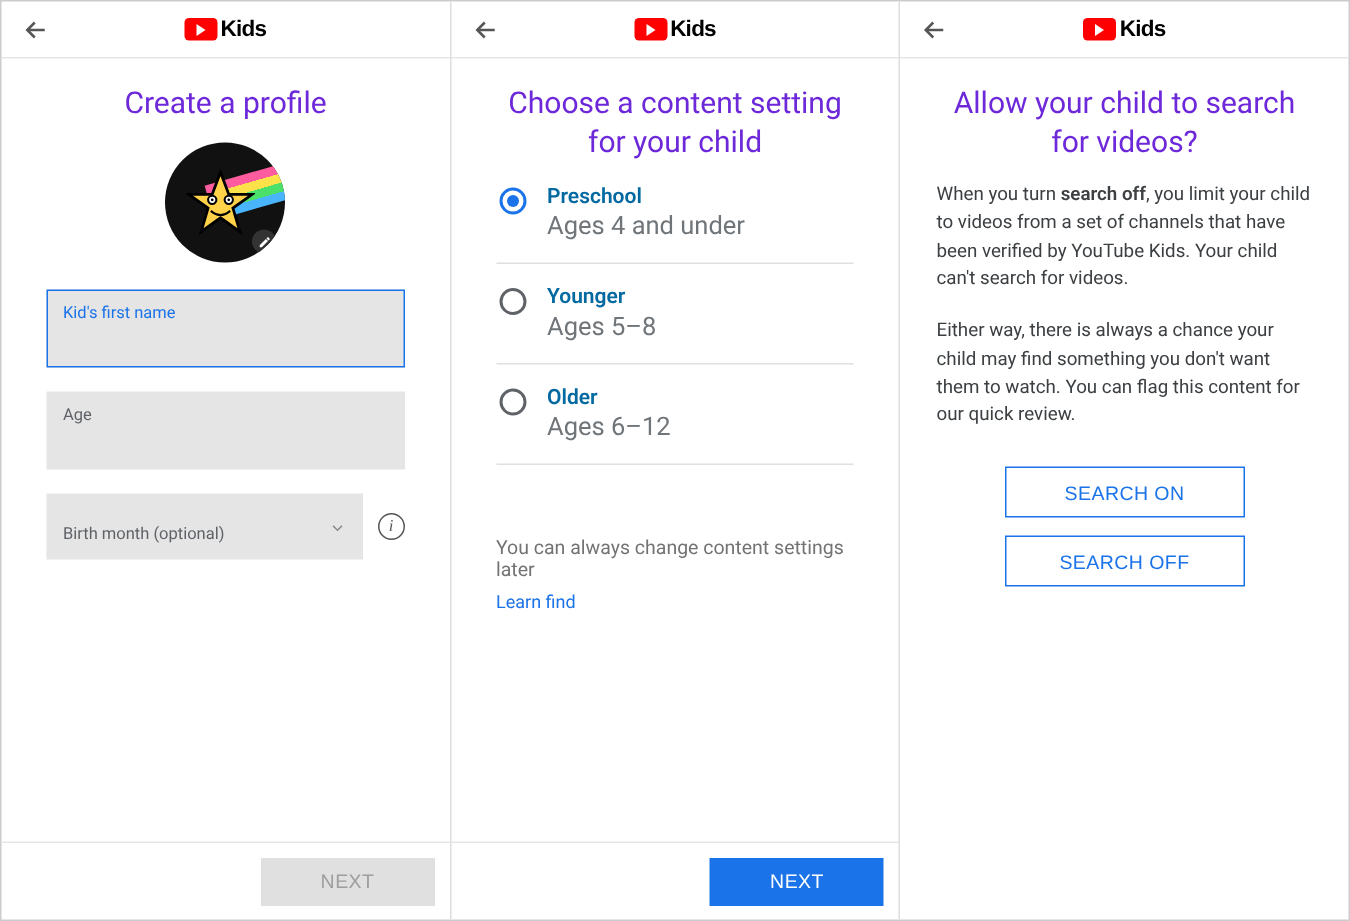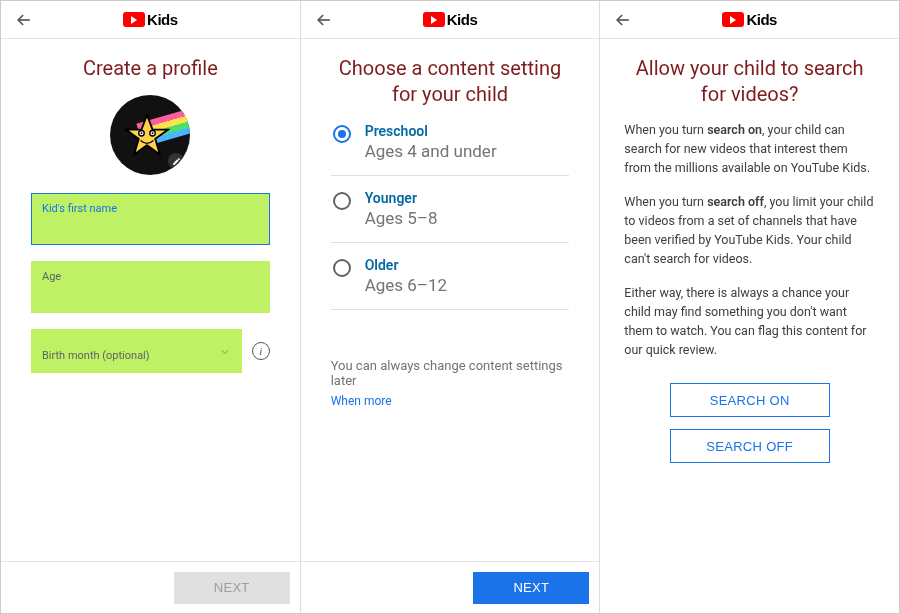--- a/index.html
+++ b/index.html
@@ -101,21 +101,21 @@
   }
   .next-primary {
     background: #1a73e8;
     color: #fff;
   }
 
   h1.title {
     text-align: center;
     font-size: 20px;
     font-weight: 400;
-    color: #7f1d1d;
+    color: #6d28d9;
     margin-bottom: 14px;
     line-height: 1.3;
   }
 
   
   .avatar-wrap { display:flex; justify-content:center; margin-bottom:18px; }
   .avatar {
     width:80px; height:80px; border-radius:50%;
     background:#111; position:relative; overflow:hidden;
   }
@@ -129,21 +129,21 @@
     width:46px; height:46px;
   }
   .star svg { width:100%; height:100%; }
   .avatar-edit {
     position:absolute; right:6px; bottom:6px;
     width:16px; height:16px; background:#333; border-radius:50%;
     display:flex; align-items:center; justify-content:center;
   }
 
   .field {
-    background:#bef264;
+    background:#e5e5e5;
     border:1px solid transparent;
     padding:8px 20px 10px 10px;
     margin-bottom:16px;
     position:relative;
   }
   .field.active { border:1px solid #1a73e8; }
   .field-label { font-size:11px; color:#5f6368; }
   .field.active .field-label { color:#1a73e8; }
   .field-input {
     width:100%; border:none; background:transparent;
@@ -306,21 +306,21 @@
         <div class="radio-row">
           <div class="radio-outer"></div>
           <div>
             <div class="radio-title">Older</div>
             <div class="radio-sub">Ages 6–12</div>
           </div>
         </div>
       </div>
 
       <div class="hint">You can always change content settings later</div>
-      <a class="learn-more">When more</a>
+      <a class="learn-more">Learn find</a>
     </div>
 
     <div class="footer">
       <button class="next-btn next-primary">NEXT</button>
     </div>
   </div>
 
   <div class="panel panel3">
     <div class="topbar">
       <div class="back-btn">
@@ -332,23 +332,20 @@
       <div class="brand">
         <div class="yt-play"></div>
         <span class="brand-text">Kids</span>
       </div>
     </div>
 
     <div class="content">
       <h1 class="title">Allow your child to search for videos?</h1>
 
       <p class="para">
-        <span>When you turn </span><b>search on</b><span>, your child can search for new videos that interest them from the millions available on YouTube Kids.</span>
-      </p>
-      <p class="para">
         <span>When you turn </span><b>search off</b><span>, you limit your child to videos from a set of channels that have been verified by YouTube Kids. Your child can't search for videos.</span>
       </p>
       <p class="para">Either way, there is always a chance your child may find something you don't want them to watch. You can flag this content for our quick review.</p>
 
       <div class="btn-stack">
         <button class="outline-btn">SEARCH ON</button>
         <button class="outline-btn">SEARCH OFF</button>
       </div>
     </div>
   </div>

